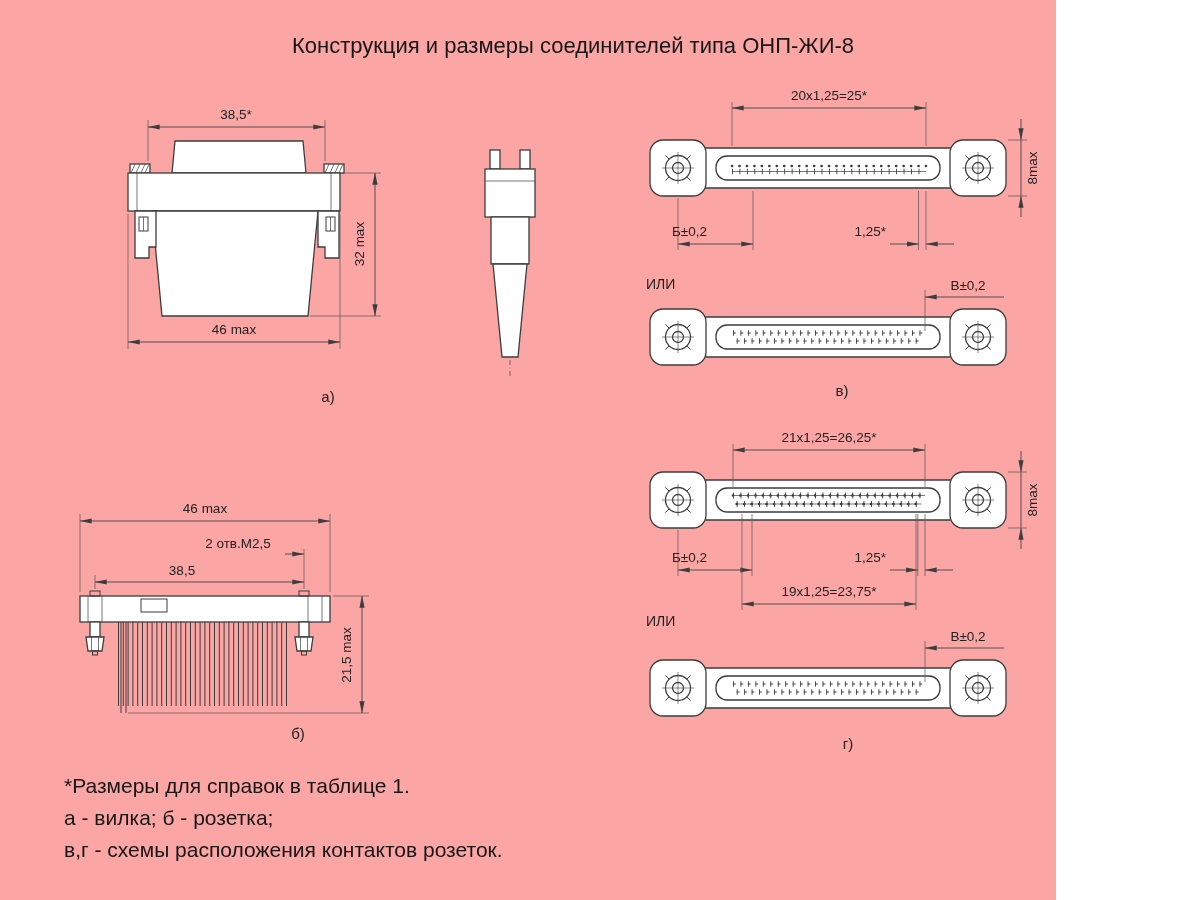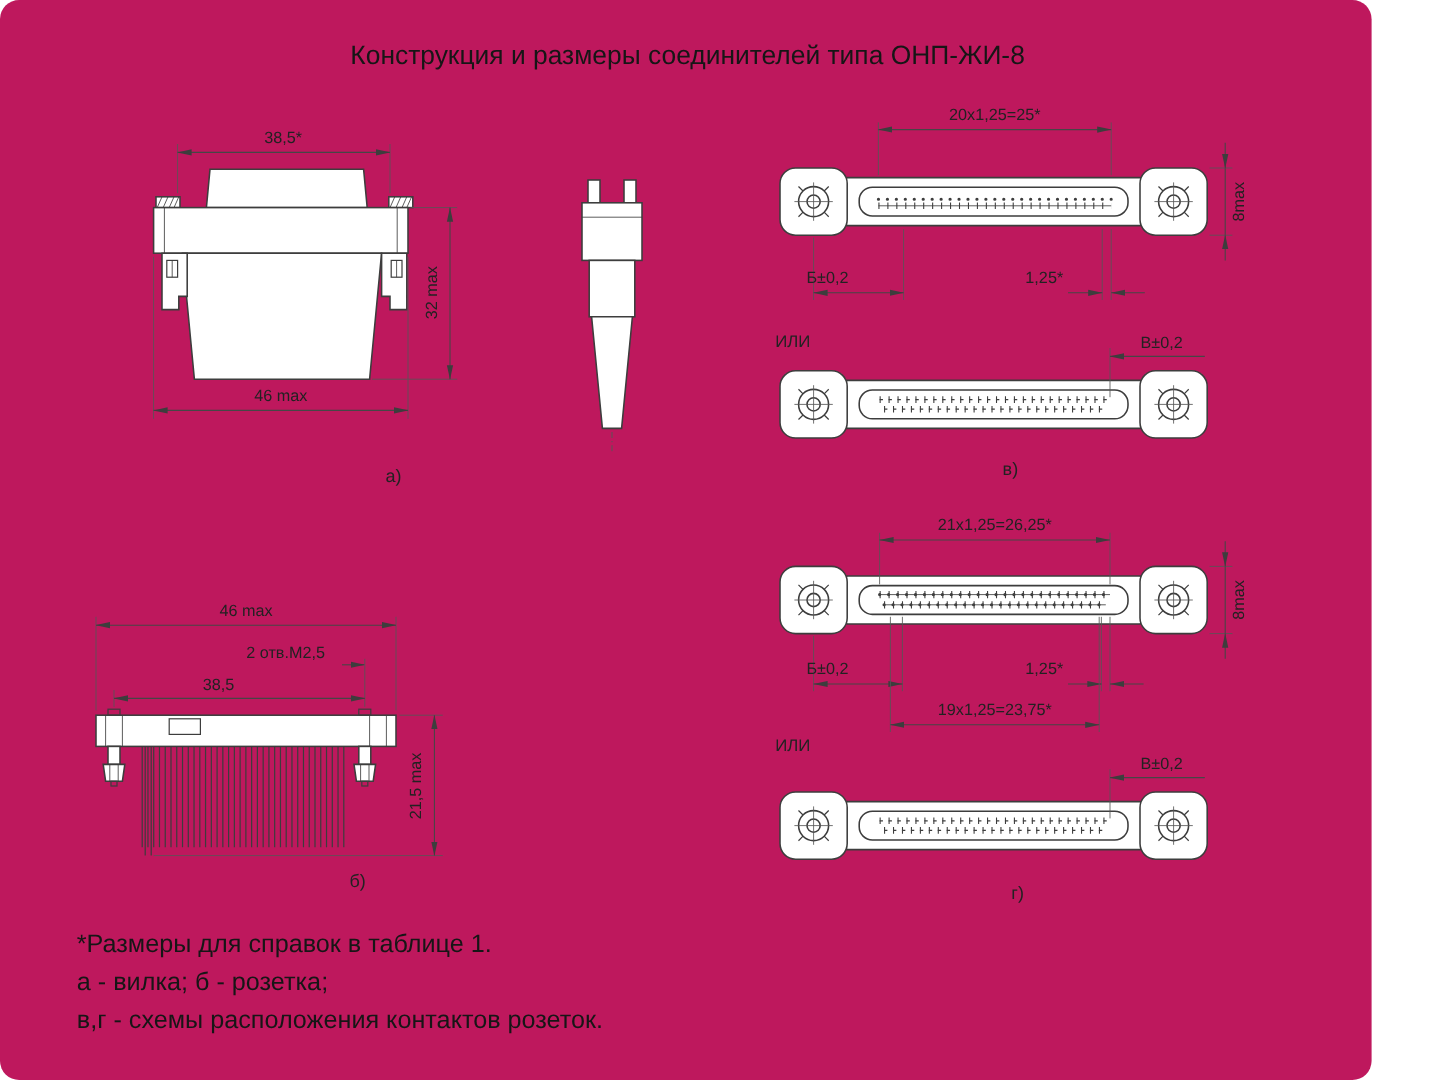--- a/index.html
+++ b/index.html
@@ -1,16 +1,16 @@
 <!DOCTYPE html>
 <html><head>
 <meta charset="utf-8">
 <style>
   html,body{margin:0;padding:0;background:#ffffff;}
-  .page{width:1143px;height:900px;position:relative;background:#be185d;border-radius:16px;}
+  .page{width:1056px;height:900px;position:relative;background:#fca5a5;}
   svg{display:block;}
   text{font-family:"Liberation Sans","DejaVu Sans",sans-serif;fill:#1e1e1e;}
   .ttl{font-size:22px;fill:#161616;}
   .note{font-size:21px;fill:#161616;}
   .dtxt{font-size:13.5px;fill:#222;}
   .vlabel{font-size:15px;fill:#222;}
   .or{font-size:14px;fill:#222;}
   .obj{fill:none;stroke:#3d3d3d;stroke-width:1.3;stroke-linejoin:miter;}
   .objf{fill:#ffffff;stroke:#3d3d3d;stroke-width:1.3;stroke-linejoin:miter;}
   .obj2{fill:none;stroke:#3d3d3d;stroke-width:1;}

